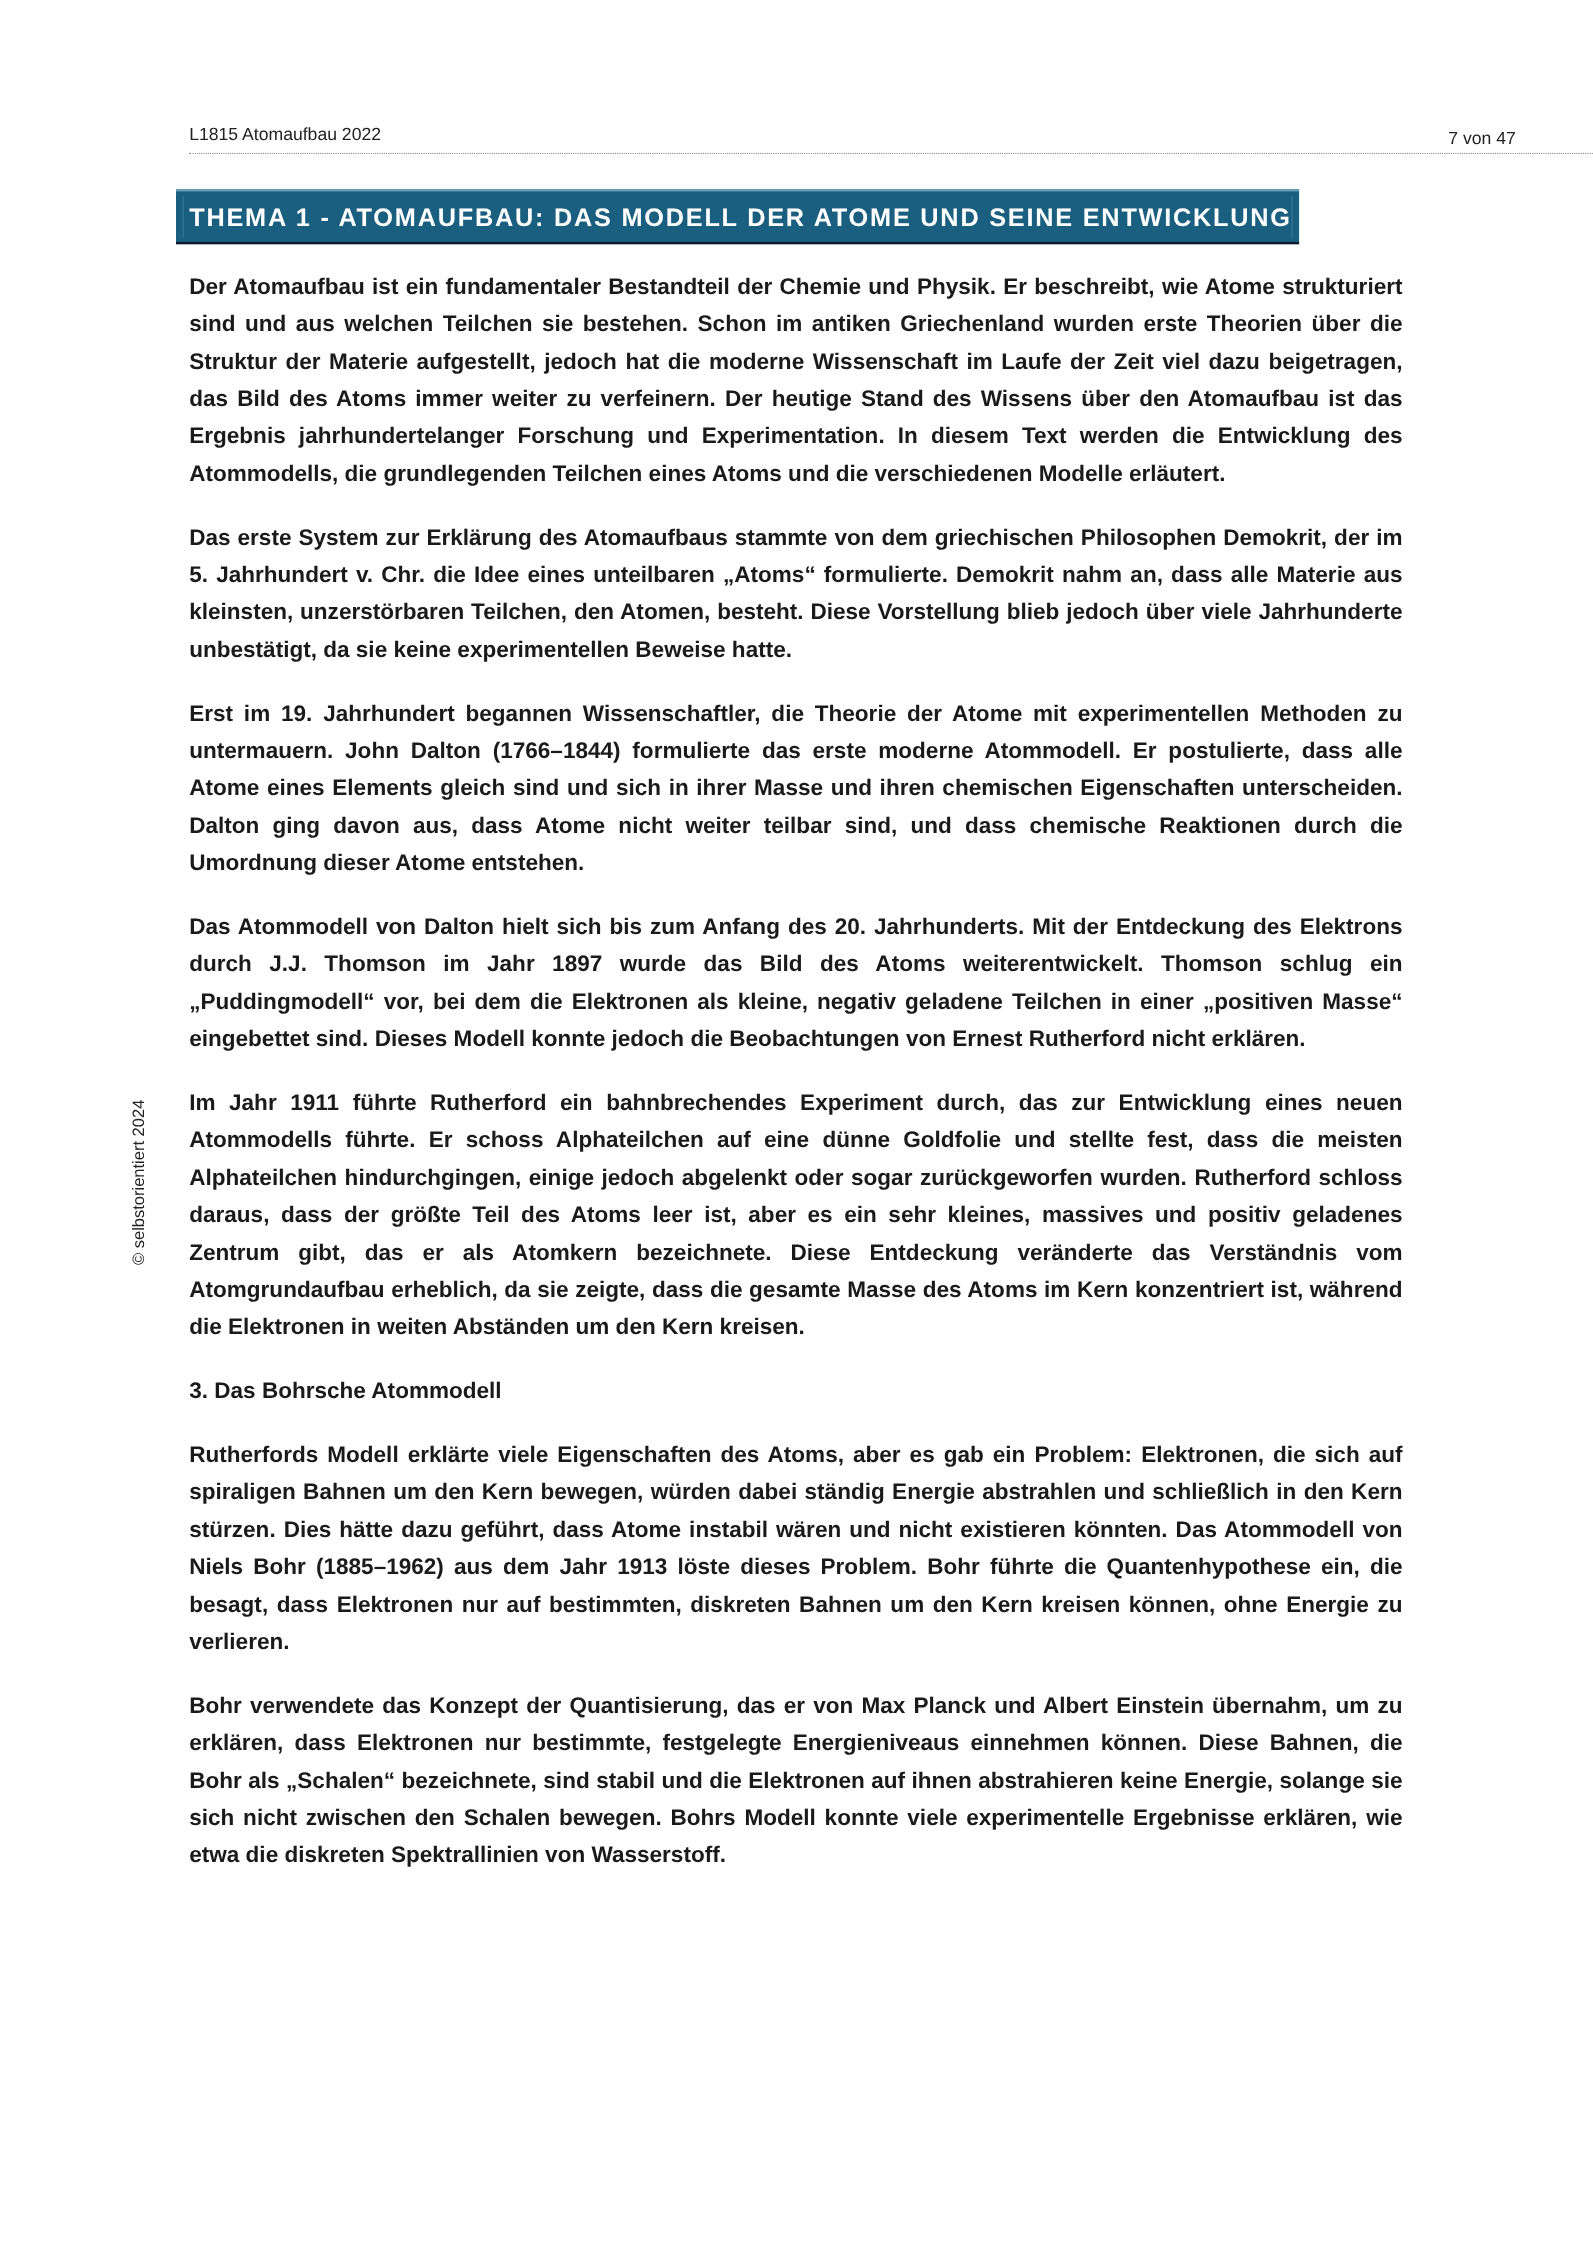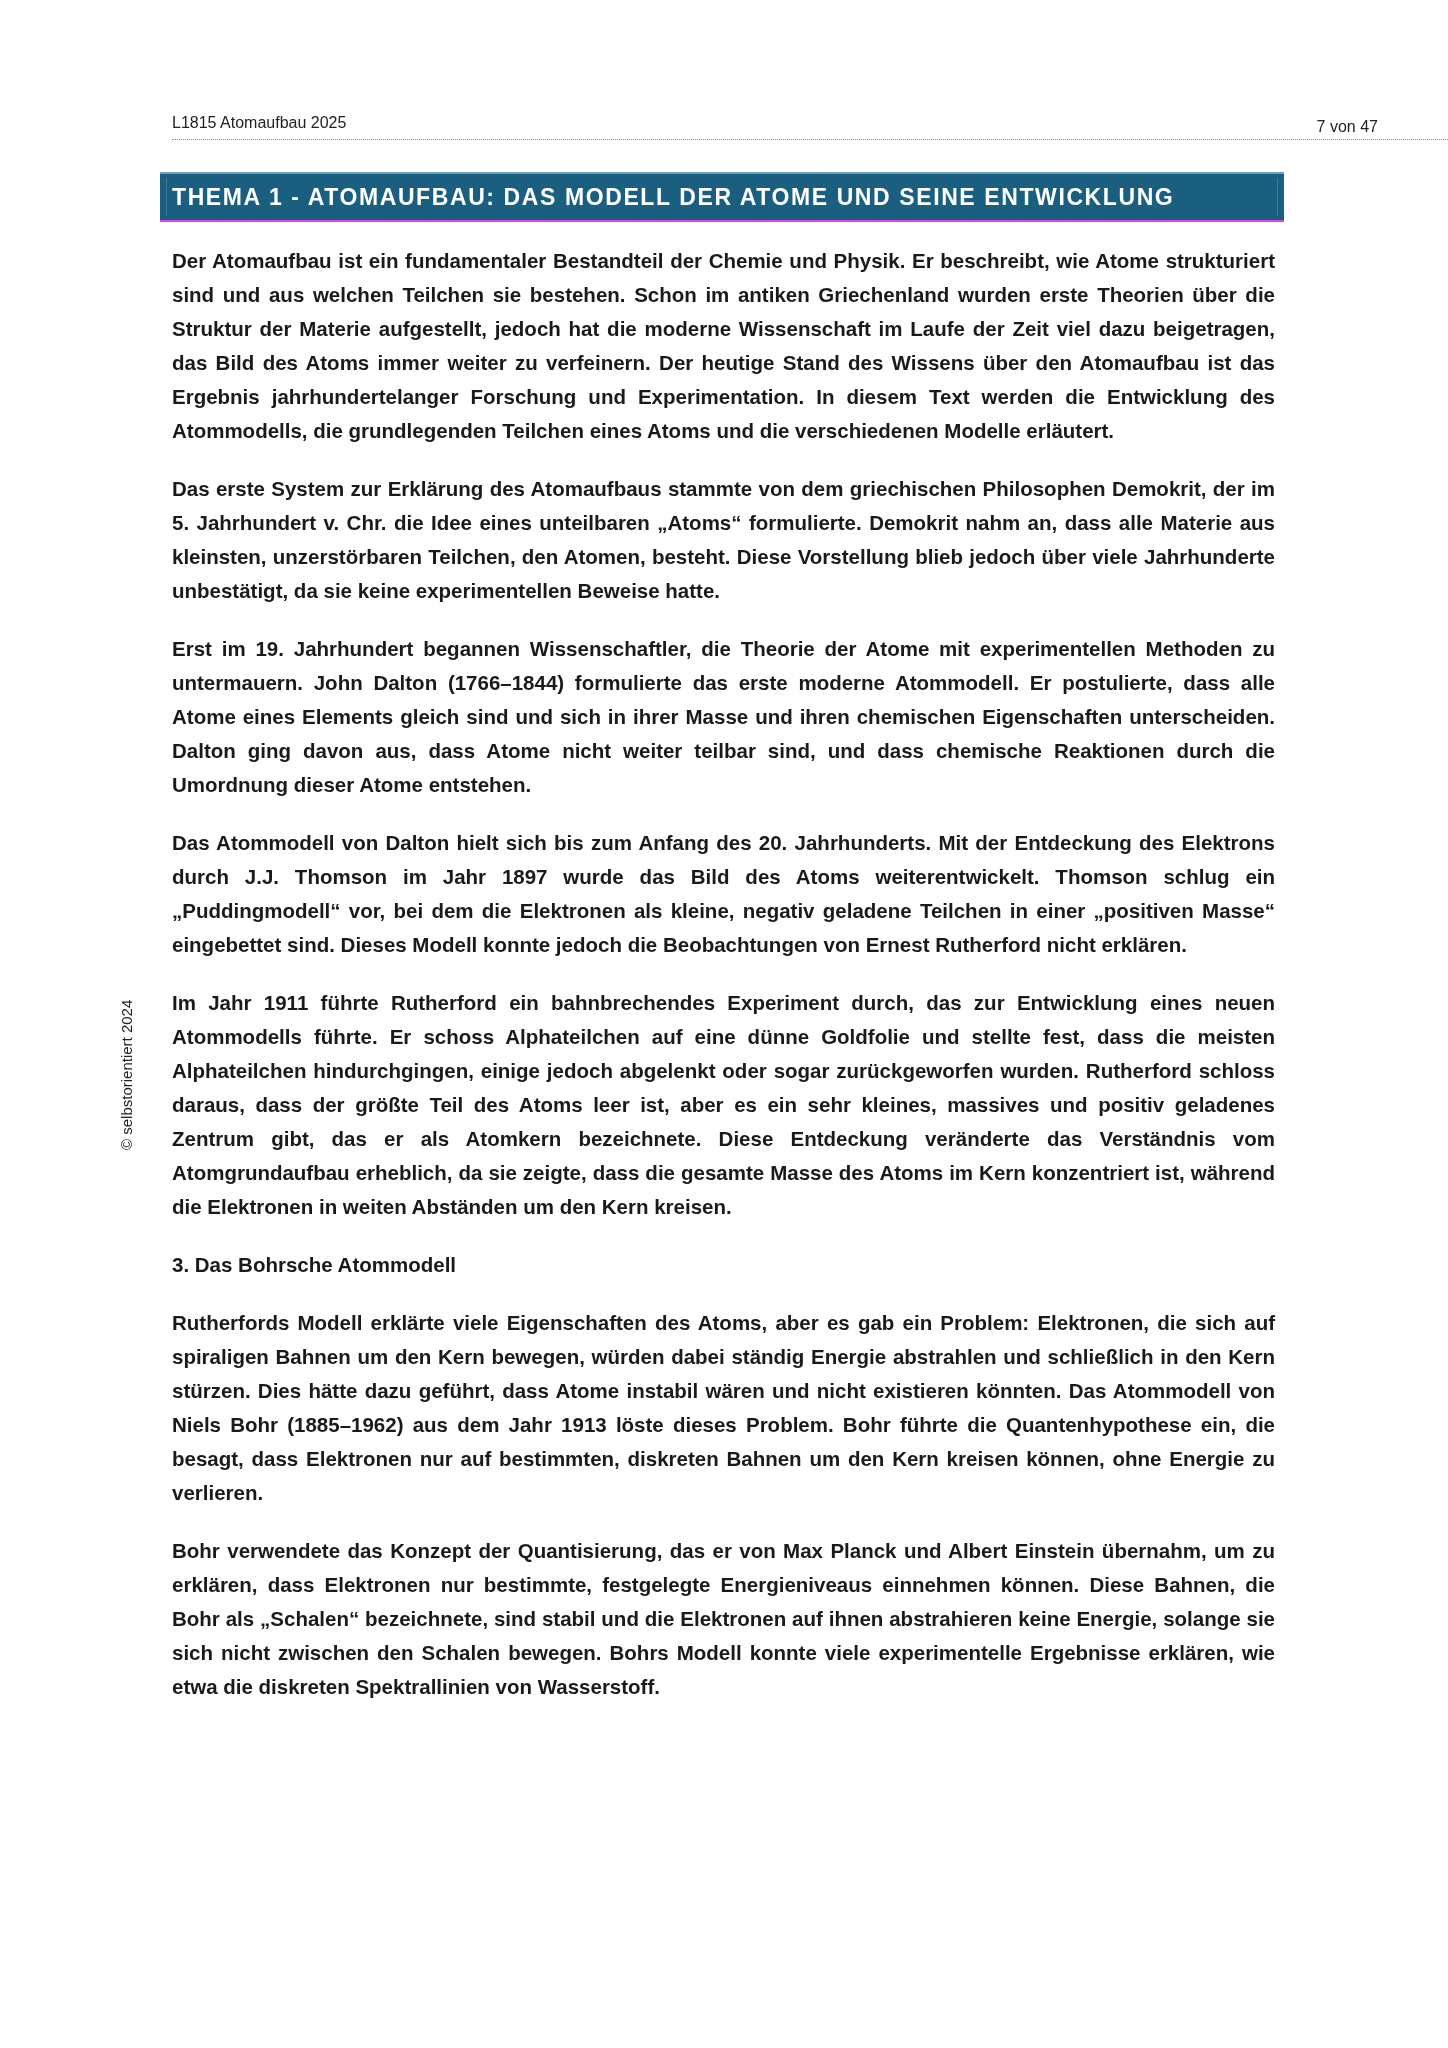--- a/index.html
+++ b/index.html
@@ -39,26 +39,26 @@
       left: 172px;
       top: 139px;
       width: 1276px;
       height: 0;
       border-top: 1px dotted #888;
     }
     .theme-bar {
       position: absolute;
       left: 160px;
       top: 172px;
-      width: 1124px;
+      width: 1021px;
       height: 50px;
       background: #1a5f80;
       box-sizing: border-box;
       border-top: 2px solid #6a9fb8;
-      border-bottom: 2px solid #d946ef;
+      border-bottom: 2px solid #0f172a;
     }
     .theme-bar::after {
       content: "";
       position: absolute;
       left: 6px;
       right: 6px;
       top: 4px;
       bottom: 4px;
       border-left: 1px solid #3b7a98;
       border-right: 1px solid #3b7a98;
@@ -106,21 +106,21 @@
       font-weight: bold;
     }
     .content .intro {
       margin-top: 0;
     }
   </style>
 </head>
 <body>
 
 <div class="running-header">
-  <span class="doc-id">L1815 Atomaufbau 2025</span>
+  <span class="doc-id">L1815 Atomaufbau 2022</span>
   <span class="page-num">7 von 47</span>
 </div>
 <div class="header-rule"></div>
 
 <div class="side-copyright">© selbstorientiert 2024</div>
 
 <div class="theme-bar">
   <span class="theme-title">THEMA 1 - ATOMAUFBAU: DAS MODELL DER ATOME UND SEINE ENTWICKLUNG</span>
 </div>
 

